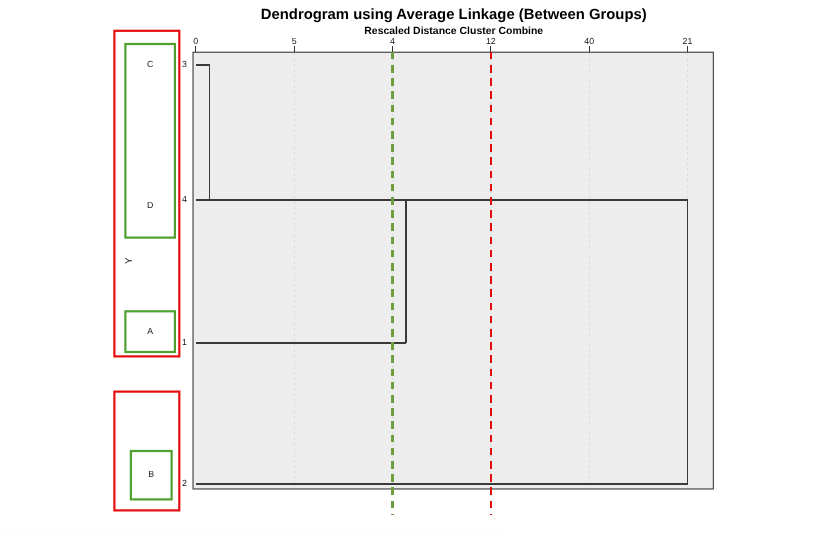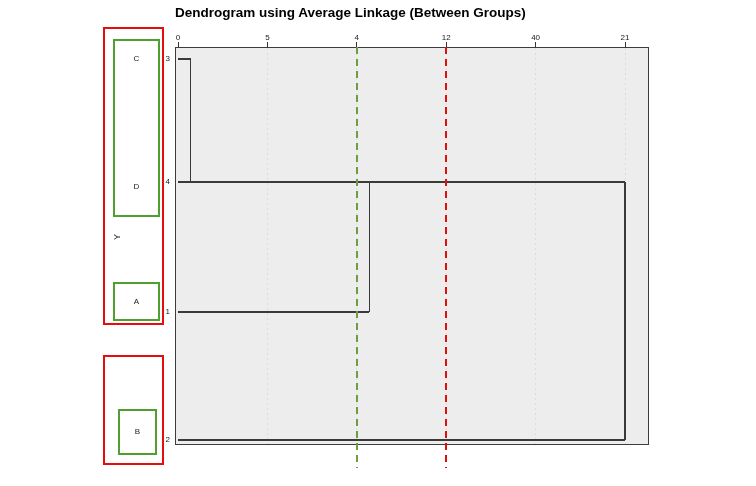--- a/index.html
+++ b/index.html
@@ -1,18 +1,18 @@
 <!DOCTYPE html>
 <html><head>
 <meta charset="utf-8">
 <style>
   html,body{margin:0;padding:0;background:#ffffff;}
   body{width:756px;height:486px;font-family:"Liberation Sans", sans-serif;position:relative;overflow:hidden;}
   .stage{position:absolute;left:0;top:0;width:756px;height:486px;}
-  .title{position:absolute;left:175px;top:5px;width:475px;
+  .title{position:absolute;left:175px;top:5px;width:475px;text-align:center;
          font-size:13.5px;font-weight:bold;color:#000;}
   .subtitle{position:absolute;left:175px;top:23px;width:475px;text-align:center;
          font-size:9.5px;font-weight:bold;color:#000;}
   .plot-area{position:absolute;left:175px;top:47px;width:474px;height:398px;
          background:#ededed;border:1px solid #3c3c3c;box-sizing:border-box;}
   #chart-svg{position:absolute;left:0;top:0;pointer-events:none;}
   .tick-label{position:absolute;top:33px;width:24px;margin-left:-12px;text-align:center;
          font-size:8px;color:#1a1a1a;}
   .row-label{position:absolute;left:150px;width:20px;text-align:right;
          font-size:8px;color:#1a1a1a;}
@@ -30,20 +30,21 @@
   #letter-d{top:141px;}
   #letter-a{top:13px;}
   #letter-b{top:16px;}
 </style>
 </head>
 <body>
 
 <div class="stage" id="stage">
 
   <div class="title">Dendrogram using Average Linkage (Between Groups)</div>
+  <div class="subtitle">Rescaled Distance Cluster Combine</div>
 
   <div class="plot-area"></div>
 
   <svg id="chart-svg" width="756" height="486">
       <line x1="178" y1="42" x2="178" y2="47" stroke="#333333" stroke-width="1" shape-rendering="crispEdges"></line>
       <line x1="267.4" y1="48" x2="267.4" y2="444" stroke="#dcdcdc" stroke-width="1" stroke-dasharray="2 3" shape-rendering="crispEdges"></line>
       <line x1="267.4" y1="42" x2="267.4" y2="47" stroke="#333333" stroke-width="1" shape-rendering="crispEdges"></line>
       <line x1="356.8" y1="48" x2="356.8" y2="444" stroke="#dcdcdc" stroke-width="1" stroke-dasharray="2 3" shape-rendering="crispEdges"></line>
       <line x1="356.8" y1="42" x2="356.8" y2="47" stroke="#333333" stroke-width="1" shape-rendering="crispEdges"></line>
       <line x1="446.2" y1="48" x2="446.2" y2="444" stroke="#dcdcdc" stroke-width="1" stroke-dasharray="2 3" shape-rendering="crispEdges"></line>

